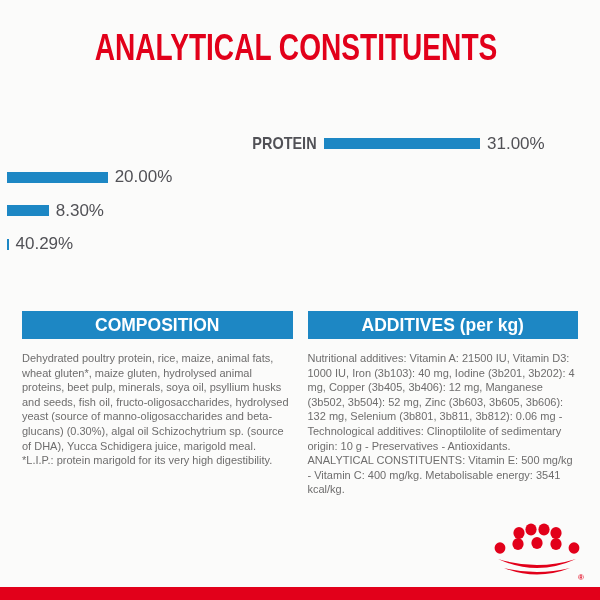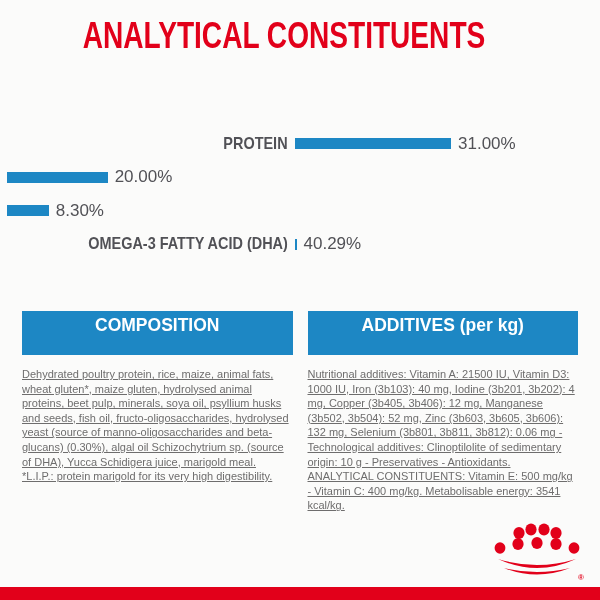--- a/index.html
+++ b/index.html
@@ -14,64 +14,65 @@
     background:#fbfbfa;
     font-family:"Liberation Sans", sans-serif;
     position:relative;
     overflow:hidden;
   }
   .page{position:absolute;inset:0;}
 
   
   .title{
     position:absolute;top:16px;left:0;width:568px;
-    margin:0;text-align:center;
+    margin:12px;text-align:center;
     color:var(--red);
     font-size:36px;font-weight:bold;line-height:40px;
     white-space:nowrap;
   }
   .title .cond{display:inline-block;transform:scaleX(0.78);transform-origin:center;}
 
   
   .chart{position:absolute;top:127px;left:0;width:600px;}
   .chart-row{display:flex;align-items:center;height:33.5px;}
   .chart-label{
     width:288px;flex:0 0 288px;
     text-align:right;
     color:var(--label-gray);
     font-size:17px;font-weight:bold;
     white-space:nowrap;
+    padding-left:29px;
   }
   .chart-label .cond{display:inline-block;transform:scaleX(0.85);transform-origin:right center;}
   .chart-bar{height:11px;margin-left:7px;flex:0 0 auto;}
   .chart-value{
     margin-left:7px;
     color:var(--label-gray);
     font-size:17px;font-weight:normal;
     white-space:nowrap;
   }
 
   
   .columns{
     position:absolute;top:311px;left:22px;width:556px;
     display:flex;gap:15px;
   }
   .col{flex:1 1 0;min-width:0;}
   .section-header{
     background:var(--blue);
     color:#ffffff;
-    height:44px;line-height:28px;
+    height:28px;line-height:28px;
     text-align:center;
     font-size:17.5px;font-weight:bold;
     white-space:nowrap;
   }
   .body{
     margin:12px 0 0 0;
     color:var(--body-gray);
-    font-size:11px;line-height:14.6px;text-decoration:underline;
+    font-size:11px;line-height:14.6px;
   }
   .body.cont{margin:0;}
 
   
   .crown-wrap{position:absolute;right:19px;bottom:16px;width:88px;height:62px;}
   .crown-wrap svg{display:block;width:88px;height:62px;}
   .reg-mark{
     position:absolute;right:-3px;bottom:2px;
     color:var(--red);font-size:8px;font-weight:bold;
   }
@@ -95,21 +96,20 @@
       </div>
       <div class="chart-row">
         <div class="chart-bar" style="width: 100.645px; background: rgb(29, 135, 196);"></div>
         <div class="chart-value">20.00%</div>
       </div>
       <div class="chart-row">
         <div class="chart-bar" style="width: 41.7677px; background: rgb(29, 135, 196);"></div>
         <div class="chart-value">8.30%</div>
       </div>
       <div class="chart-row">
-        <div class="chart-label"><span class="cond">OMEGA-3 FATTY ACID (DHA)</span></div>
         <div class="chart-bar" style="width: 1.5px; background: rgb(29, 135, 196);"></div>
         <div class="chart-value">40.29%</div>
       </div>
     </div>
 
   <div class="columns">
     <section class="col">
       <div class="section-header">COMPOSITION</div>
       <p class="body">Dehydrated poultry protein, rice, maize, animal fats, wheat gluten*, maize gluten, hydrolysed animal proteins, beet pulp, minerals, soya oil, psyllium husks and seeds, fish oil, fructo-oligosaccharides, hydrolysed yeast (source of manno-oligosaccharides and beta-glucans) (0.30%), algal oil Schizochytrium sp. (source of DHA), Yucca Schidigera juice, marigold meal.</p>
       <p class="body cont">*L.I.P.: protein marigold for its very high digestibility.</p>

